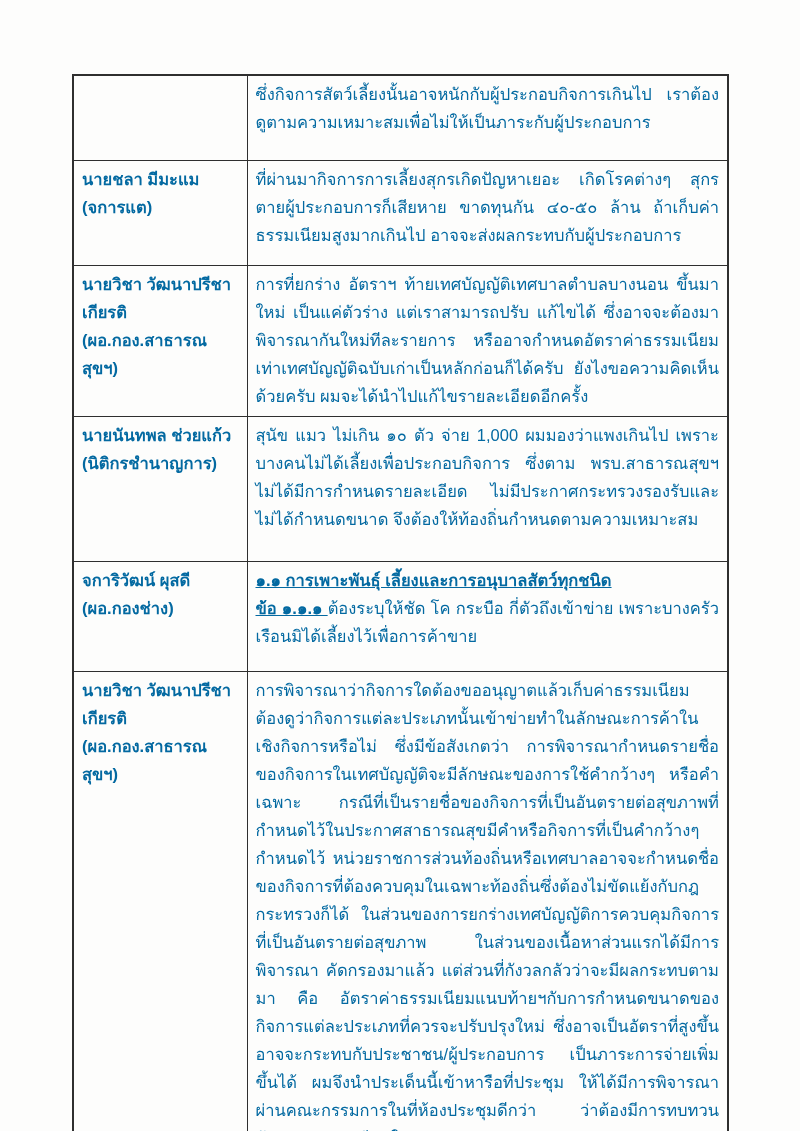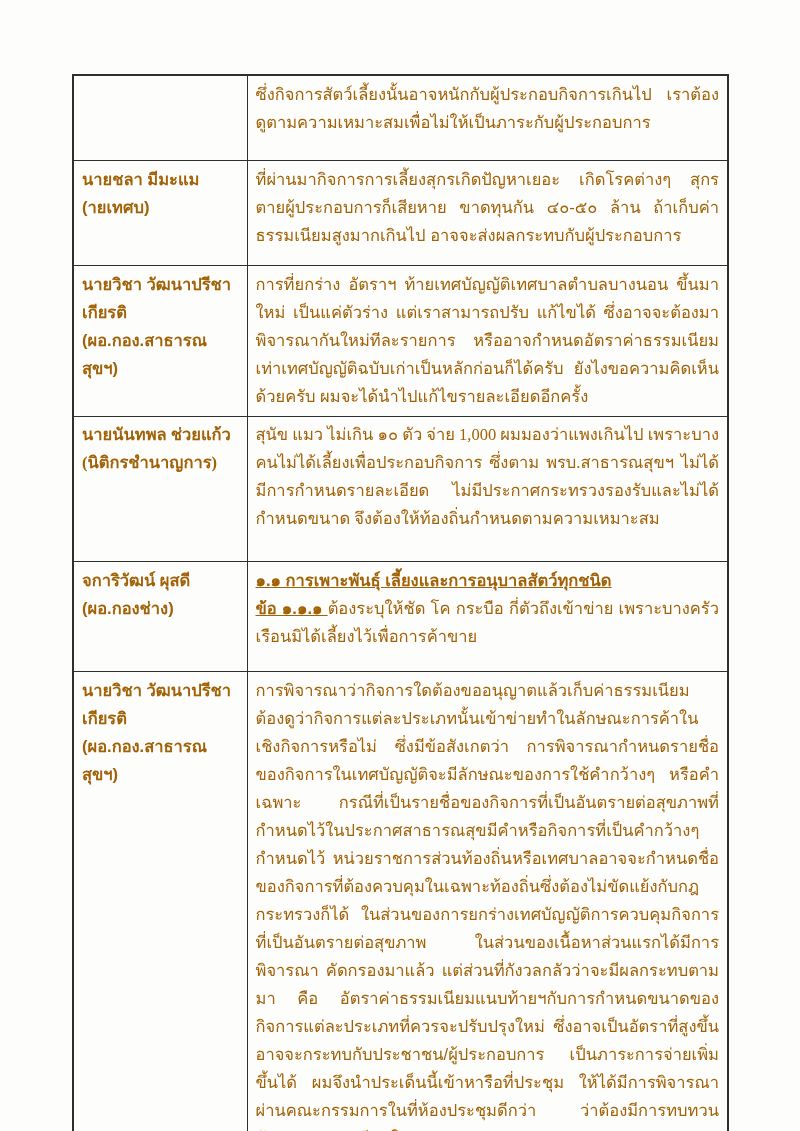--- a/index.html
+++ b/index.html
@@ -25,21 +25,21 @@
     border-collapse: collapse;
     table-layout: fixed;
     border: 2px solid #2f2f2f;
   }
   table.minutes td {
     border: 1px solid #2f2f2f;
     vertical-align: top;
     padding: 4px 8px 6px 8px;
     font-size: 16.5px;
     line-height: 28px;
-    color: #a16207;
+    color: #0369a1;
   }
   td.speaker-cell {
     width: 174px;
     font-weight: bold;
     padding-left: 9px;
   }
   td.statement-cell {
     width: 481px;
     padding-left: 10px;
     padding-right: 9px;
@@ -62,36 +62,36 @@
     <tbody>
         <tr style="height: 85px;">
           <td class="speaker-cell"></td>
           <td class="statement-cell">
             <div class="para"><span>ซึ่งกิจการสัตว์เลี้ยงนั้นอาจหนักกับผู้ประกอบกิจการเกินไป เราต้องดูตามความเหมาะสมเพื่อไม่ให้เป็นภาระกับผู้ประกอบการ</span></div>
           </td>
         </tr>
         <tr style="height: 105px; margin-left: 27px;">
           <td class="speaker-cell">
             <div>นายชลา มีมะแม</div>
-            <div>(ายเทศบ)</div>
+            <div>(จการแต)</div>
           </td>
           <td class="statement-cell">
             <div class="para"><span>ที่ผ่านมากิจการการเลี้ยงสุกรเกิดปัญหาเยอะ เกิดโรคต่างๆ สุกรตายผู้ประกอบการก็เสียหาย ขาดทุนกัน ๔๐-๕๐ ล้าน ถ้าเก็บค่าธรรมเนียมสูงมากเกินไป อาจจะส่งผลกระทบกับผู้ประกอบการ</span></div>
           </td>
         </tr>
         <tr style="height: 142px;">
           <td class="speaker-cell">
             <div>นายวิชา วัฒนาปรีชาเกียรติ</div>
             <div>(ผอ.กอง.สาธารณสุขฯ)</div>
           </td>
           <td class="statement-cell">
             <div class="para"><span>การที่ยกร่าง อัตราฯ ท้ายเทศบัญญัติเทศบาลตำบลบางนอน ขึ้นมาใหม่ เป็นแค่ตัวร่าง แต่เราสามารถปรับ แก้ไขได้ ซึ่งอาจจะต้องมาพิจารณากันใหม่ทีละรายการ หรืออาจกำหนดอัตราค่าธรรมเนียมเท่าเทศบัญญัติฉบับเก่าเป็นหลักก่อนก็ได้ครับ ยังไงขอความคิดเห็นด้วยครับ ผมจะได้นำไปแก้ไขรายละเอียดอีกครั้ง</span></div>
           </td>
         </tr>
-        <tr style="height: 145px; font-family: Liberation Serif, serif;">
+        <tr style="height: 145px;">
           <td class="speaker-cell">
             <div>นายนันทพล ช่วยแก้ว</div>
             <div>(นิติกรชำนาญการ)</div>
           </td>
           <td class="statement-cell">
             <div class="para"><span>สุนัข แมว ไม่เกิน ๑๐ ตัว จ่าย 1,000 ผมมองว่าแพงเกินไป เพราะบางคนไม่ได้เลี้ยงเพื่อประกอบกิจการ ซึ่งตาม พรบ.สาธารณสุขฯ ไม่ได้มีการกำหนดรายละเอียด ไม่มีประกาศกระทรวงรองรับและไม่ได้กำหนดขนาด จึงต้องให้ท้องถิ่นกำหนดตามความเหมาะสม</span></div>
           </td>
         </tr>
         <tr style="height: 110px;">
           <td class="speaker-cell">

